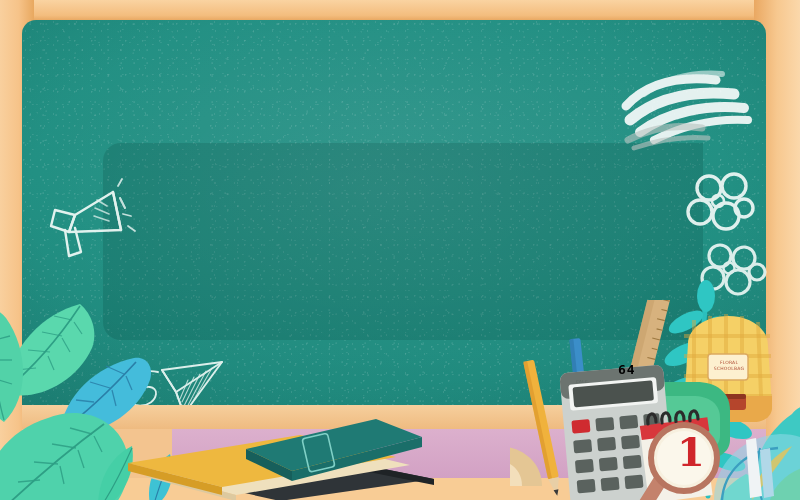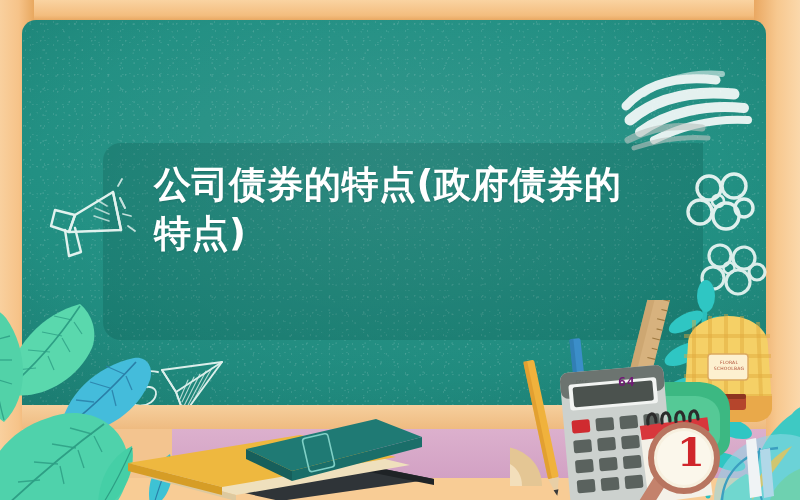--- a/index.html
+++ b/index.html
@@ -145,22 +145,22 @@
   
   .books { position: absolute; left: 104px; top: 405px; width: 330px; height: 96px; }
   .books svg { display: block; }
 
   
   .supplies { position: absolute; left: 510px; top: 300px; width: 290px; height: 200px; }
   .supplies svg { display: block; }
 
   .calc-screen-text {
     position: absolute;
-    left: 618px; top: 374px;
-    color: #701a75;
+    left: 618px; top: 362px;
+    color: #000000;
     font-family: "DejaVu Sans Mono", "Liberation Mono", monospace;
     font-size: 13px;
     font-weight: 700;
     letter-spacing: 1px;
   }
   .calc-brand-text {
     position: absolute;
     left: 576px; top: 379px;
     color: #5c6661;
     font-family: "DejaVu Sans", sans-serif;
@@ -509,15 +509,14 @@
   </div>
 
   <div class="calc-brand-text">CALC</div>
   <div class="calc-screen-text">64</div>
   <div class="magnifier-digit">1</div>
   <div class="backpack-label">
     <span>FLORAL</span><br>
     <span>SCHOOLBAG</span>
   </div>
 
-  <div class="headline">公司债券的特点(政府债券的特点)</div>
 
 </div>
 
 </body></html>

